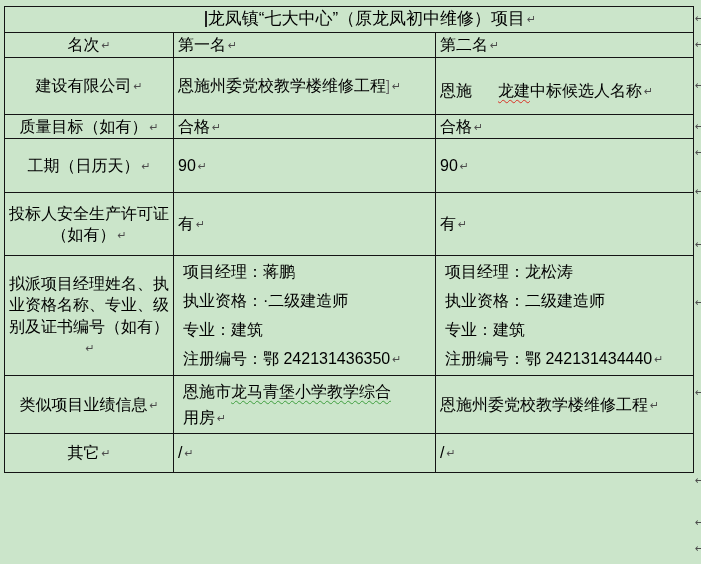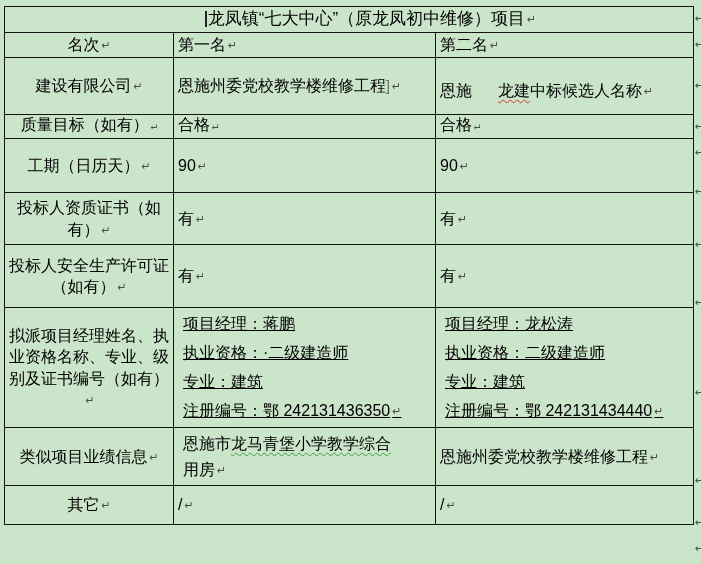--- a/index.html
+++ b/index.html
@@ -20,21 +20,21 @@
     vertical-align:middle;
     font-weight:normal;
     font-size:16px;
     line-height:1.35;
     overflow:hidden;
   }
   td.title-cell { text-align:center; font-size:17px;padding-left:47px; }
   th.row-label  { text-align:center; }
   td.data-cell  { }
   td.align-left { text-align:left; padding-left:9px; padding-right:4px; }
-  .multiline .line { line-height:29px;text-decoration:underline; }
+  .multiline .line { line-height:29px; }
   .perf .line { line-height:26px; }
   .cursor-bar {
     display:inline-block; width:2px; height:16px;
     background:#222; vertical-align:-3px; margin-right:1px;
   }
   .pm {  
     font-size:11px; color:#4d4d4d; margin-left:2px;
     vertical-align:1px; user-select:none;
   }
   .bm { color:#666; font-size:14px; } 
@@ -69,45 +69,36 @@
       </tr>
       <tr style="height: 57px;">
         <th class="row-label"><span>建设有限公司</span><span class="pm">↵</span></th>
         <td class="data-cell">
           <div class="line"><span>恩施州委党校教学楼维修工程</span><span class="bm">]</span><span class="pm">↵</span></div>
         </td>
         <td class="data-cell pad-top-12">
           <div class="line"><span>恩施</span><span class="wavy-red">龙建</span><span>中标候选人名称</span><span class="pm">↵</span></div>
         </td>
       </tr>
-      <tr style="height: 22px; font-family: Liberation Mono, monospace;">
+      <tr style="height: 22px;">
         <th class="row-label"><span>质量目标（如有）</span><span class="pm">↵</span></th>
         <td class="data-cell">
           <div class="line"><span>合格</span><span class="pm">↵</span></div>
         </td>
         <td class="data-cell">
           <div class="line"><span>合格</span><span class="pm">↵</span></div>
         </td>
       </tr>
       <tr style="height: 54px;">
         <th class="row-label"><span>工期（日历天）</span><span class="pm">↵</span></th>
         <td class="data-cell">
           <div class="line"><span>90</span><span class="pm">↵</span></div>
         </td>
         <td class="data-cell">
           <div class="line"><span>90</span><span class="pm">↵</span></div>
-        </td>
-      </tr>
-      <tr style="height: 52px;">
-        <th class="row-label"><span>投标人资质证书（如有）</span><span class="pm">↵</span></th>
-        <td class="data-cell">
-          <div class="line"><span>有</span><span class="pm">↵</span></div>
-        </td>
-        <td class="data-cell">
-          <div class="line"><span>有</span><span class="pm">↵</span></div>
         </td>
       </tr>
       <tr style="height: 63px;">
         <th class="row-label"><span>投标人安全生产许可证（如有）</span><span class="pm">↵</span></th>
         <td class="data-cell">
           <div class="line"><span>有</span><span class="pm">↵</span></div>
         </td>
         <td class="data-cell">
           <div class="line"><span>有</span><span class="pm">↵</span></div>
         </td>

